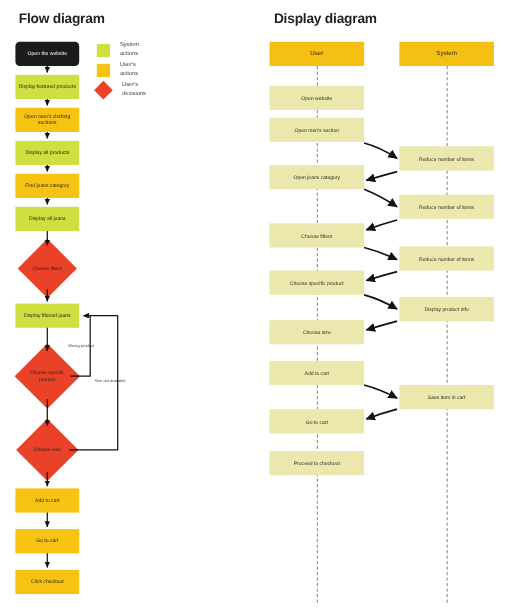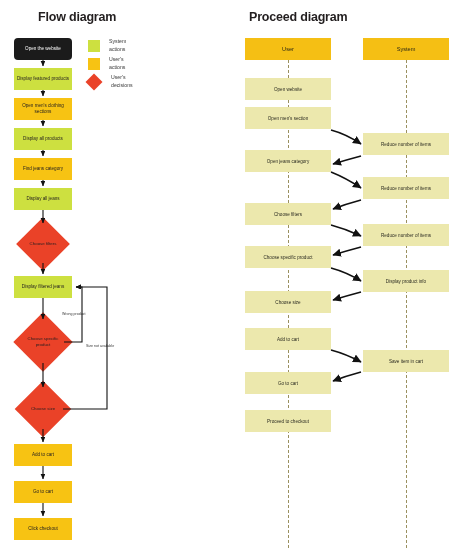--- a/index.html
+++ b/index.html
@@ -22,21 +22,21 @@
   #seq-panel   { left: 237px; width: 237px; height: 558px; }
 
   .panel-title {
     position: absolute;
     font-size: 12.5px;
     font-weight: bold;
     color: #231f20;
     letter-spacing: -0.2px;
     white-space: nowrap;
   }
-  #flow-title { left: 17px; top: 10px; margin-left: 21px; }
+  #flow-title { left: 17px; top: 10px; }
   #seq-title  { left: 12px; top: 10px; }
 
   
   .node {
     position: absolute;
     box-sizing: border-box;
     display: flex;
     align-items: center;
     justify-content: center;
     text-align: center;
@@ -184,21 +184,21 @@
 <div class="diamond" style="left:22px;top:321px;width:42px;height:42px;"></div>
 <div class="diamond-label" style="left:26px;top:330px;width:34px;height:24px;">Choose specific product</div>
 
 <div class="diamond" style="left:23px;top:389px;width:40px;height:40px;"></div>
 <div class="diamond-label" style="left:26px;top:401px;width:34px;height:16px;">Choose size</div>
 
 <div class="edge-label" style="left:62px;top:312px;">Wrong product</div>
 <div class="edge-label" style="left:86px;top:344px;">Size not available</div>
 
 <div class="panel" id="seq-panel">
-  <div class="panel-title" id="seq-title">Proceed diagram</div>
+  <div class="panel-title" id="seq-title">Display diagram</div>
 </div>
 
 <div class="seq-header" style="left:245px;top:38px;width:86px;height:22px;">User</div>
 <div class="seq-header" style="left:363px;top:38px;width:86px;height:22px;">System</div>
 
 <div class="lifeline" style="left:288px;top:60px;height:488px;"></div>
 <div class="lifeline" style="left:406px;top:60px;height:488px;"></div>
 
 <div class="seq-box" style="left:245px;top:78px;width:86px;height:22px;">Open website</div>
 <div class="seq-box" style="left:245px;top:107px;width:86px;height:22px;">Open men's section</div>

